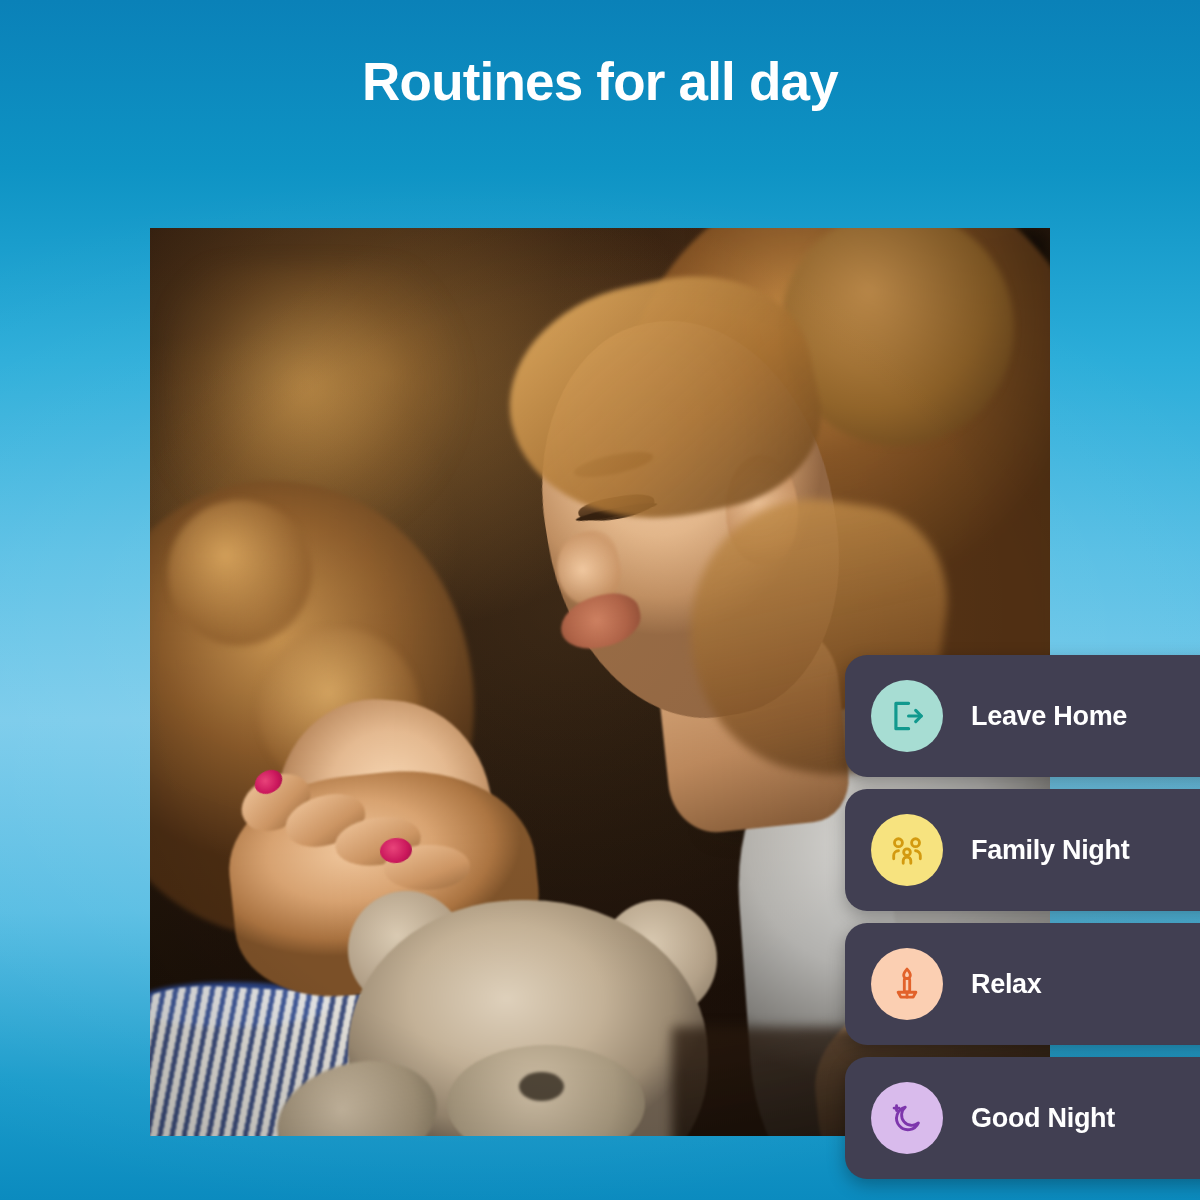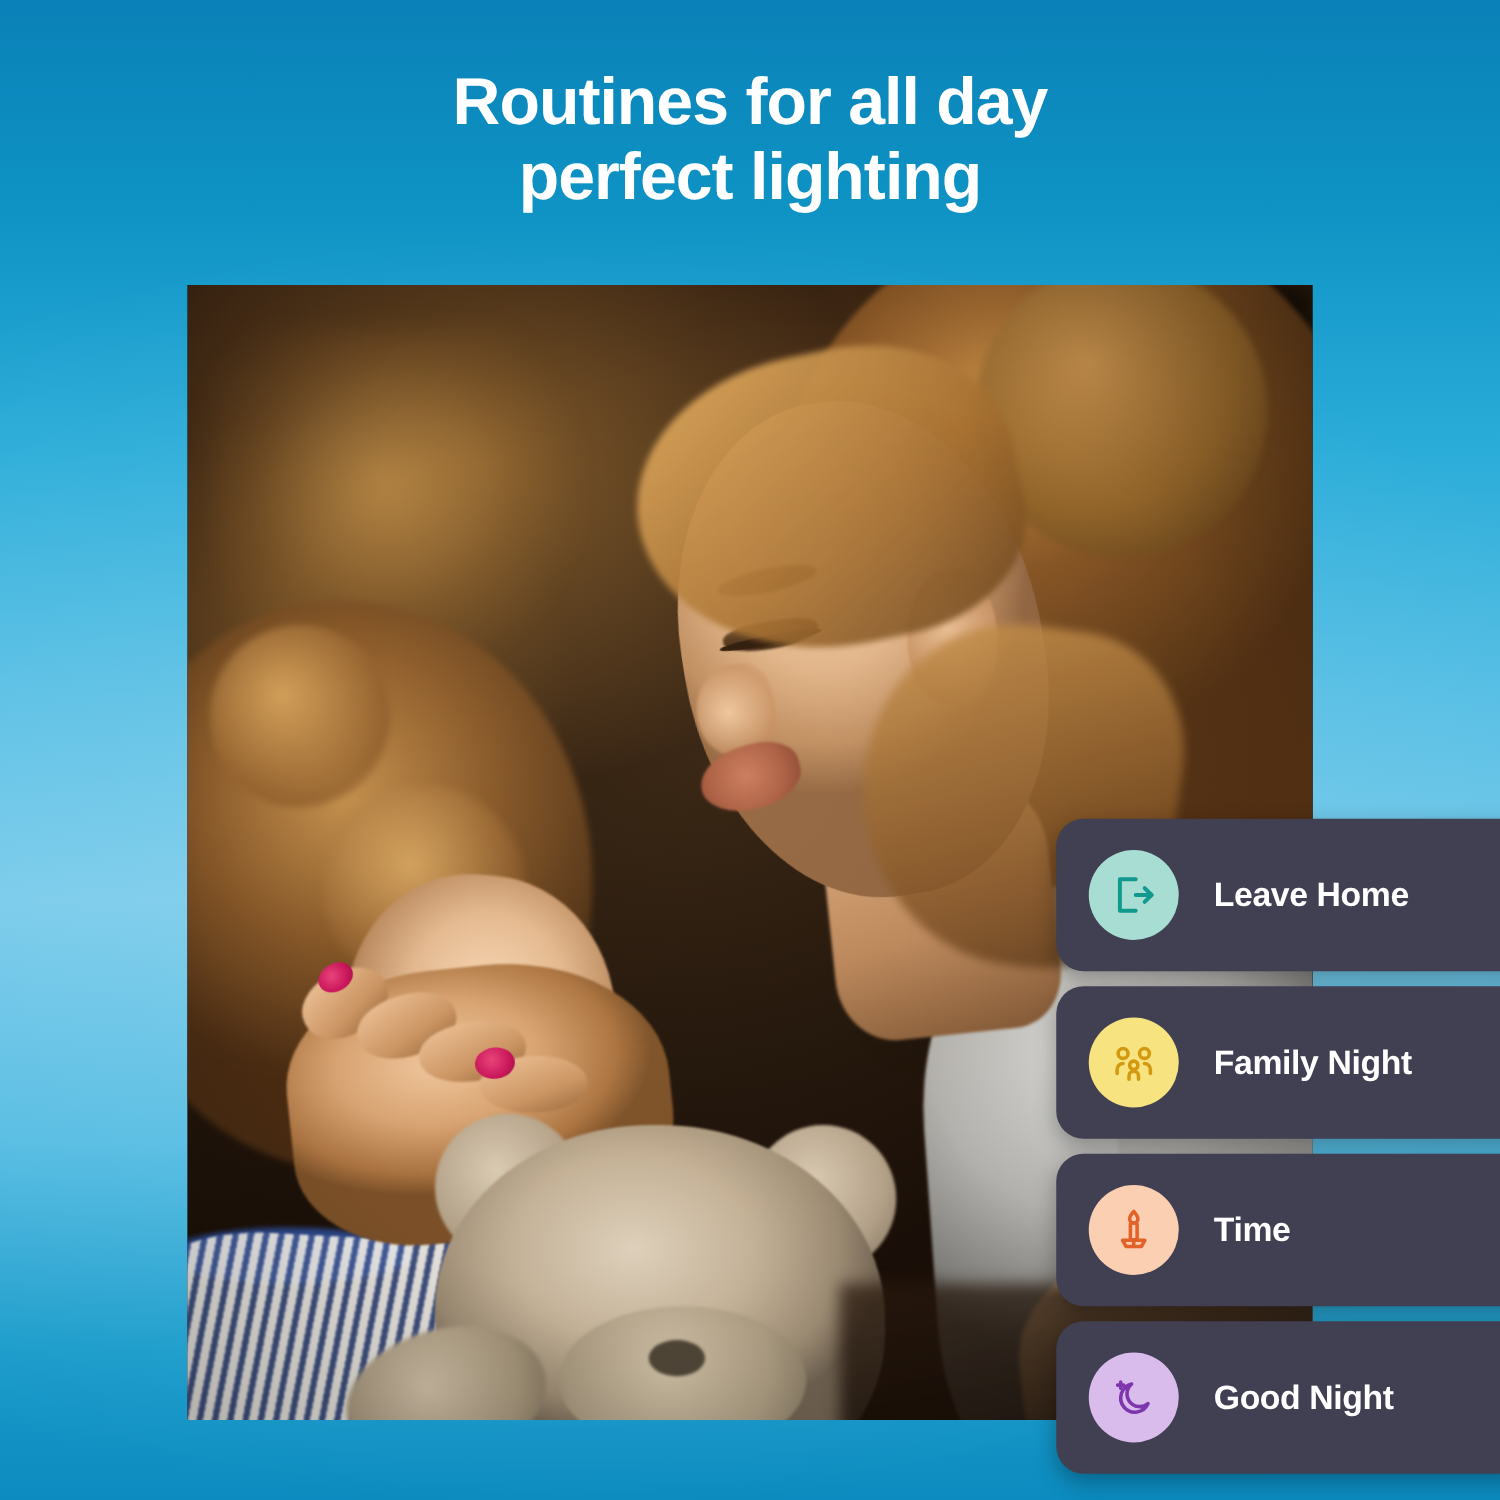--- a/index.html
+++ b/index.html
@@ -343,21 +343,20 @@
     white-space:nowrap;
   }
 </style>
 </head>
 <body>
 
 <div id="poster">
 
   <h1 class="headline">
     <span class="l1">Routines for all day</span>
-    <span class="l2">perfect lighting</span>
   </h1>
 
   <div class="photo">
     <div class="photo-inner">
       <div class="bg-room"></div>
       <div class="bg-lamp"></div>
       <div class="bg-band"></div>
 
       <div class="w-hair-back"></div>
       <div class="w-bun"></div>
@@ -433,21 +432,21 @@
 
     <div class="card">
       <div class="card-icon" style="background:#fbcfb2">
         <svg width="38" height="38" viewBox="0 0 24 24" fill="none" stroke="#e2622a" stroke-width="1.8" stroke-linecap="round" stroke-linejoin="round">
           <path d="M12 2.6c1.5 1.7 2.1 2.8 2.1 3.8a2.1 2.1 0 0 1-4.2 0c0-1 .6-2.1 2.1-3.8z"></path>
           <rect x="10.3" y="8.4" width="3.4" height="8.6" rx="1.1"></rect>
           <path d="M6.4 17.2h11.2l-1.7 3.1H8.1z"></path>
           <path d="M12 17.2v3.1"></path>
         </svg>
       </div>
-      <div class="card-label">Time</div>
+      <div class="card-label">Relax</div>
     </div>
 
     <div class="card">
       <div class="card-icon" style="background:#d9bbec">
         <svg width="38" height="38" viewBox="0 0 24 24" fill="none" stroke="#7d36ac" stroke-width="1.8" stroke-linecap="round" stroke-linejoin="round">
           <path d="M19.2 15.1a7.2 7.2 0 1 1-8.3-9.9 5.9 5.9 0 0 0 8.3 9.9z"></path>
           <path d="M5.4 4.2v3.1M3.85 5.75h3.1"></path>
         </svg>
       </div>
       <div class="card-label">Good Night</div>

